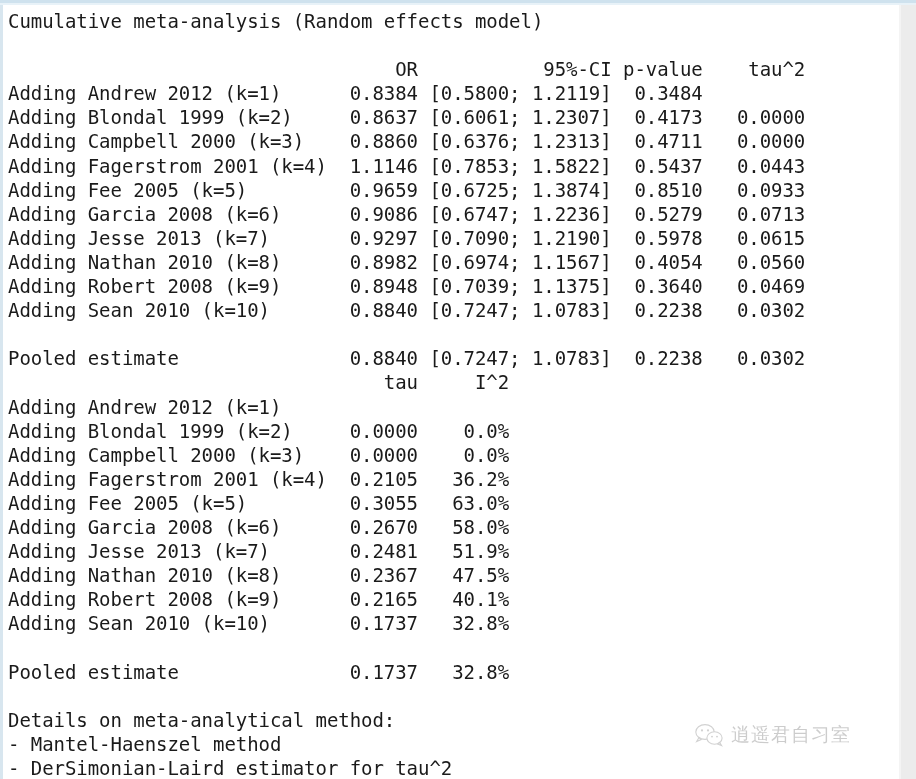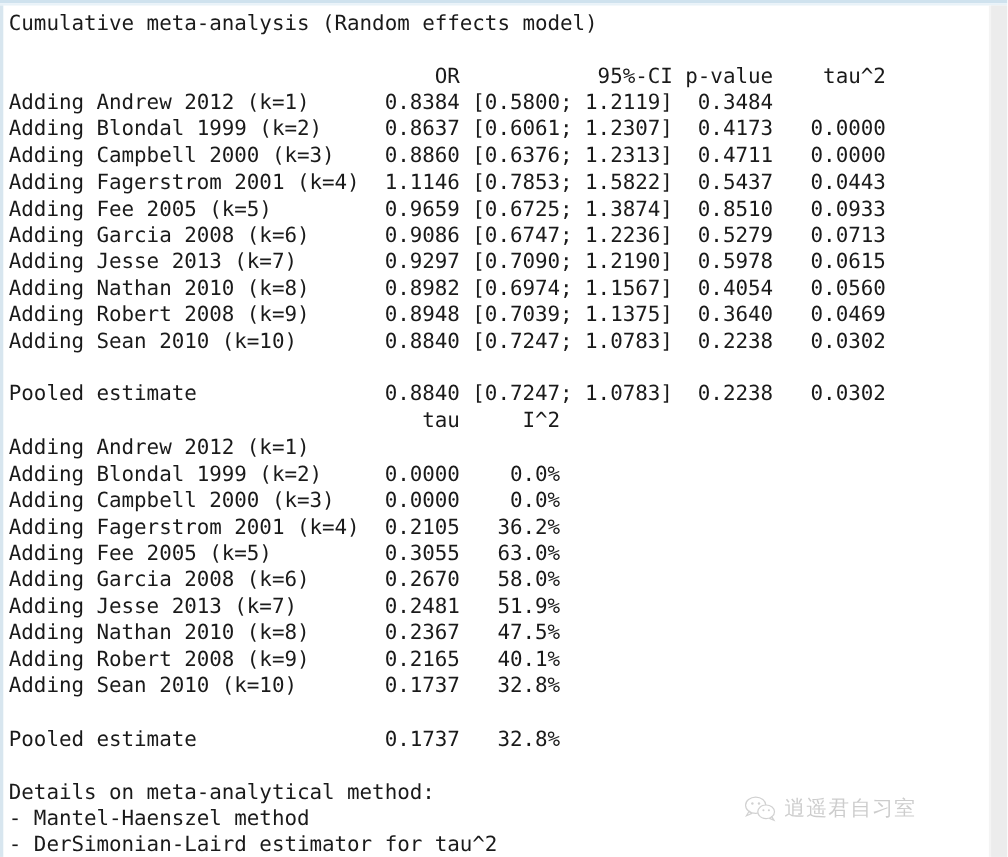--- a/index.html
+++ b/index.html
@@ -63,21 +63,21 @@
     line-height: 24.1px;
     color: #1a1a1a;
     white-space: pre;
     letter-spacing: -0.05px;
     background: transparent;
   }
 
   
   #watermark {
     position: absolute;
-    left: 676px;
+    left: 694px;
     top: 722px;
     display: flex;
     align-items: center;
     gap: 7px;
     opacity: 0.30;
     pointer-events: none;
   }
   #watermark .wm-icon {
     width: 30px;
     height: 26px;

